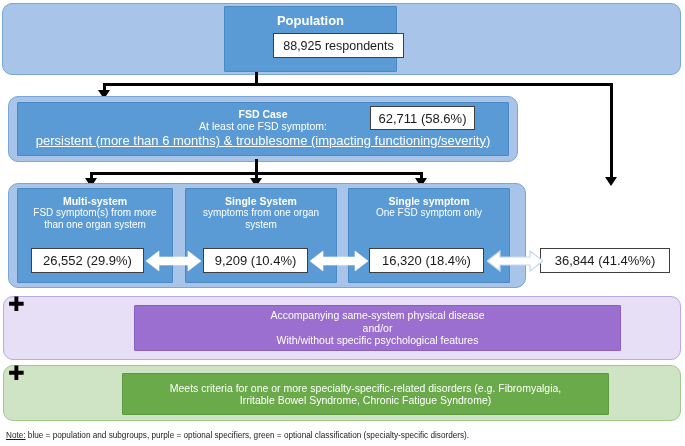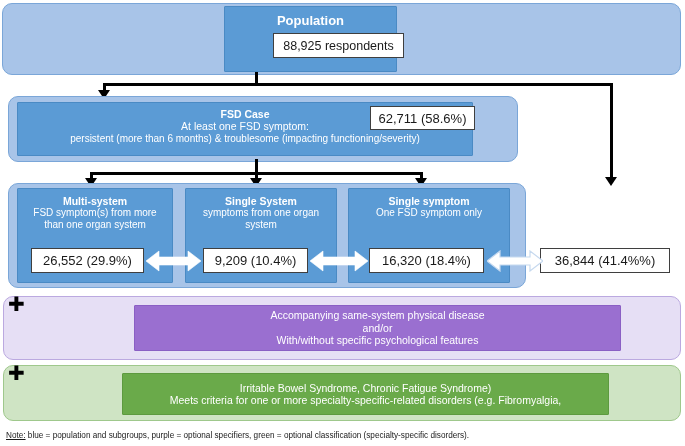--- a/index.html
+++ b/index.html
@@ -122,24 +122,24 @@
 
   <div class="line-v" style="left:255px; top:72px; width:2.5px; height:13px;"></div>
   <div class="line-h" style="left:103px; top:83px; width:509px; height:2.5px;"></div>
   <div class="line-v" style="left:103px; top:83px; width:2.5px; height:9px;"></div>
   <div class="arrow-down" style="left:98px; top:90px;"></div>
   <div class="line-v" style="left:610px; top:83px; width:2.5px; height:97px;"></div>
   <div class="arrow-down" style="left:605px; top:177px;"></div>
 
   <div class="band blue-band" style="left:8px; top:96px; width:510px; height:66px;"></div>
 
-  <div class="blue-box" style="left:17px; top:102px; width:456px; height:54px; padding-top:5px; border-radius:1px;">
+  <div class="blue-box" style="left:17px; top:102px; width:492px; height:54px; padding-top:5px; border-radius:1px;">
     <span class="title" style="font-size:10.5px;">FSD Case</span>
     <span class="sub" style="font-size:10.5px;">At least one FSD symptom:</span>
-    <span class="sub" style="font-size:10px;">persistent (more than 6 months) &amp; troublesome (impacting functioning/severity)</span>
+    <span class="sub" style="font-size:13px;text-decoration:underline;">persistent (more than 6 months) &amp; troublesome (impacting functioning/severity)</span>
   </div>
   <div class="valuebox" style="left:370px; top:106px; width:105px; height:24px; font-size:13px;">62,711 (58.6%)</div>
 
   <div class="line-v" style="left:255px; top:159px; width:2.5px; height:15px;"></div>
   <div class="line-h" style="left:90px; top:172px; width:332px; height:2.5px;"></div>
   <div class="line-v" style="left:90px; top:172px; width:2.5px; height:9px;"></div>
   <div class="arrow-down" style="left:85px; top:178px;"></div>
   <div class="line-v" style="left:255px; top:172px; width:2.5px; height:9px;"></div>
   <div class="arrow-down" style="left:250px; top:178px;"></div>
   <div class="line-v" style="left:420px; top:172px; width:2.5px; height:9px;"></div>
@@ -189,21 +189,21 @@
   <div class="plus" style="left:8px; top:294px; font-size:20px;">✚</div>
   <div class="pill-inner purple-inner" style="left:134px; top:305px; width:487px; height:46px; border-radius:1px; flex-direction:column;">
     <span class="sub" style="font-size:10.5px;">Accompanying same-system physical disease</span>
     <span class="sub" style="font-size:10.5px;">and/or</span>
     <span class="sub" style="font-size:10.5px;">With/without specific psychological features</span>
   </div>
 
   <div class="band green-band" style="left:3px; top:365px; width:678px; height:56px;"></div>
   <div class="plus" style="left:8px; top:363px; font-size:20px;">✚</div>
   <div class="pill-inner green-inner" style="left:122px; top:373px; width:487px; height:42px; border-radius:1px; flex-direction:column;">
+    <span class="sub" style="font-size:10.5px;">Meets criteria for one or more specialty-specific-related disorders (e.g. Fibromyalgia,</span>
     <span class="sub" style="font-size:10.5px;">Irritable Bowel Syndrome, Chronic Fatigue Syndrome)</span>
-    <span class="sub" style="font-size:10.5px;">Meets criteria for one or more specialty-specific-related disorders (e.g. Fibromyalgia,</span>
   </div>
 
   <div class="note" style="left:6px; top:431px;">
     <u>Note:</u><span> blue = population and subgroups, purple = optional specifiers, green = optional classification (specialty-specific disorders).</span>
   </div>
 
 </div>
 
 </body></html>

